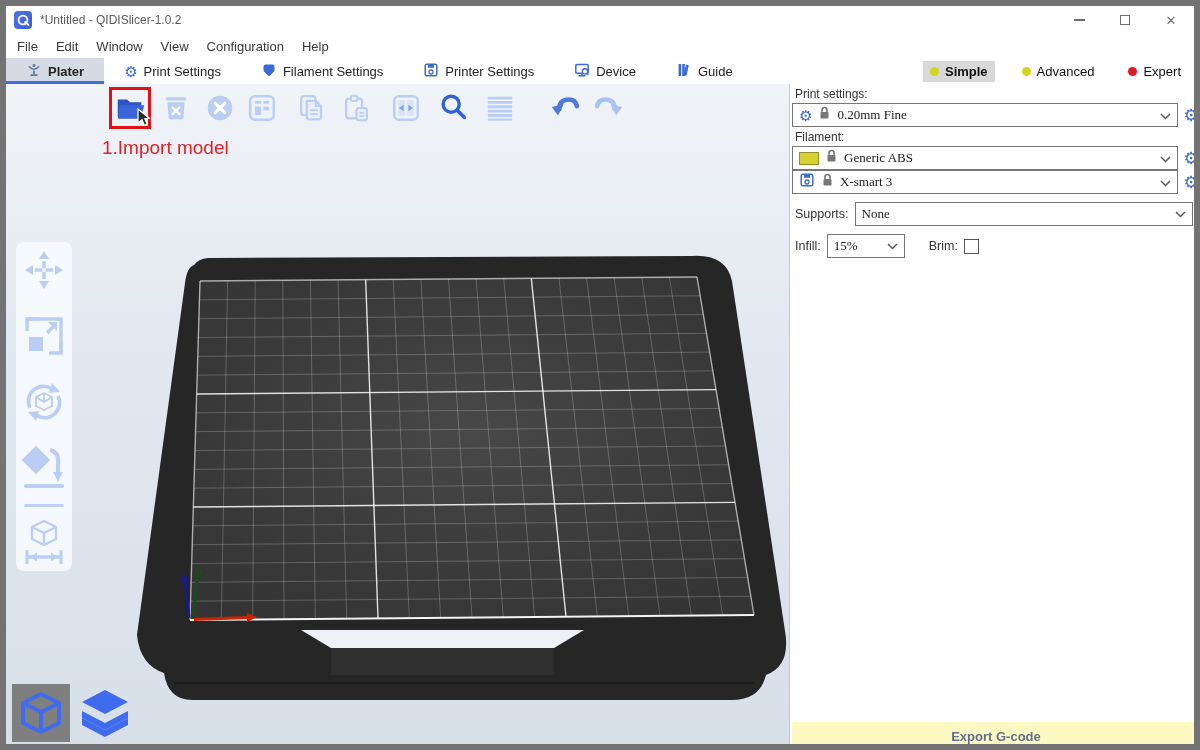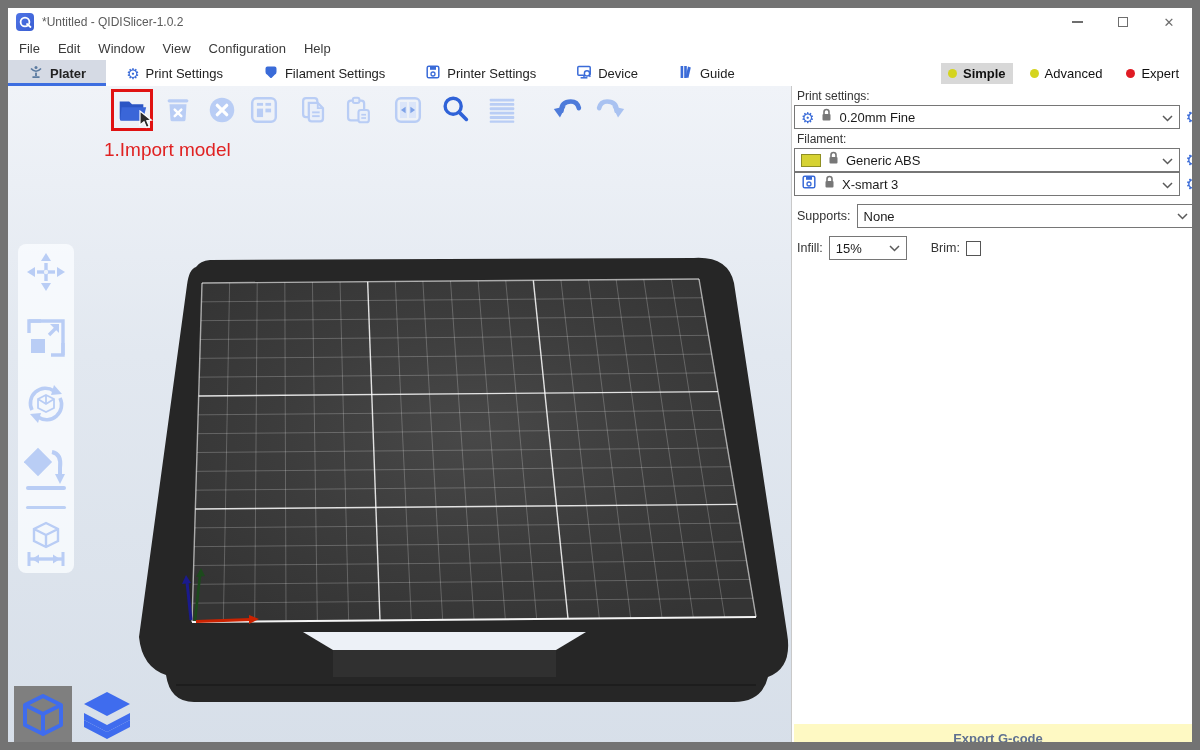--- a/index.html
+++ b/index.html
@@ -1,36 +1,36 @@
 <!DOCTYPE html>
 <html><head>
 <meta charset="utf-8">
 <style>
   html,body{margin:0;padding:0;background:#9aa7b4;font-family:"Liberation Sans",sans-serif;}
-  #window{position:relative;width:1200px;height:750px;background:#fff;border:8px solid #737373;box-sizing:border-box;overflow:hidden;}
+  #window{position:relative;width:1200px;height:750px;background:#fff;border:6px solid #737373;box-sizing:border-box;overflow:hidden;}
 
   
   .titlebar{position:absolute;left:0;top:0;width:100%;height:28px;background:#fff;display:flex;align-items:center;}
   .app-icon{width:18px;height:18px;margin:0 8px 0 8px;border-radius:4px;background:linear-gradient(135deg,#4f74e6,#3a5ed2);display:flex;align-items:center;justify-content:center;}
   .title-text{font-size:12px;color:#5a5a5a;}
   .win-controls{position:absolute;right:0;top:0;height:28px;display:flex;}
   .win-btn{width:46px;height:28px;display:flex;align-items:center;justify-content:center;color:#6e6e6e;}
   .glyph-min{width:11px;height:2px;background:#6e6e6e;}
   .glyph-max{width:10px;height:10px;border:1.5px solid #6e6e6e;box-sizing:border-box;}
   .glyph-close{font-size:13px;line-height:1;}
 
   
   .menubar{position:absolute;left:0;top:28px;width:100%;height:24px;background:#fff;display:flex;align-items:center;padding-left:2px;}
   .menu-item{font-size:13px;color:#3a3a3a;padding:3px 9px;}
 
   
   .tabbar{position:absolute;left:0;top:52px;width:100%;height:26px;background:#fff;border-bottom:2px solid #3263cf;display:flex;align-items:stretch;}
   .tab{display:flex;align-items:center;gap:6px;padding:0 20px;font-size:13px;color:#222;}
   .tab.selected{background:#d5dae4;box-shadow:inset 0 -3px 0 #3d6ee0;font-weight:bold;}
-  .modes{position:absolute;right:6px;top:0;height:26px;display:flex;align-items:center;gap:10px;}
+  .modes{position:absolute;right:6px;top:0;height:26px;display:flex;align-items:center;gap:20px;}
   .mode{display:flex;align-items:center;gap:6px;font-size:13px;color:#111;padding:3px 7px;}
   .mode.selected{background:#d8d8d8;font-weight:bold;}
   .dot{width:9px;height:9px;border-radius:50%;}
   .dot-yellow{background:#d4d41f;}
   .dot-red{background:#e01b24;}
 
   
   .content{position:absolute;left:0;top:78px;width:1196px;height:668px;display:flex;}
   .viewport{position:relative;width:783px;height:100%;background:linear-gradient(180deg,#f0f3f8 0%,#e2e8f0 40%,#d7dfe9 100%);overflow:hidden;}
   .right-panel{position:relative;flex:1;background:#fff;border-left:1px solid #c9c9c9;box-sizing:border-box;}
@@ -53,21 +53,21 @@
 
   
   .view-switcher{position:absolute;left:6px;top:600px;display:flex;align-items:flex-start;gap:6px;}
   .view-3d{width:58px;height:58px;background:#7f7f7f;display:flex;align-items:center;justify-content:center;}
   .view-layers{width:58px;height:58px;display:flex;align-items:center;justify-content:center;}
 
   
   .rp-label{font-size:12px;color:#333;margin:3px 0 2px 5px;}
   .combo-row{display:flex;align-items:center;margin:0 1px 0 2px;gap:3px;}
   .combo{flex:1;height:24px;border:1px solid #767676;background:#fff;display:flex;align-items:center;gap:7px;padding:0 6px;box-sizing:border-box;}
-  .combo-text{font-size:13px;color:#1a1a1a;}
+  .combo-text{font-size:13px;color:#1a1a1a;font-family:Liberation Serif, serif;}
   .chevron{margin-left:auto;}
   .gear-btn{width:20px;display:flex;align-items:center;justify-content:center;color:#3a6bd8;font-size:17px;}
   .gear-glyph{color:#3a6bd8;font-size:15px;line-height:1;}
   .swatch{width:20px;height:13px;background:#d6d232;border:1px solid #8f8f23;box-sizing:border-box;}
   .small-row{display:flex;align-items:center;margin:8px 1px 0 5px;font-size:12.5px;color:#333;}
   .sup-combo{flex:1;margin-left:6px;margin-right:8px;}
   .infill-combo{width:78px;margin-left:6px;flex:none;}
   .brim-label{margin-left:24px;}
   .checkbox{width:13px;height:13px;border:1px solid #555;margin-left:6px;background:#fff;}
   .export-btn{position:absolute;left:2px;right:2px;bottom:2px;height:28px;background:#fef9c3;display:flex;align-items:center;justify-content:center;font-size:13px;font-weight:bold;color:#5f7090;}

